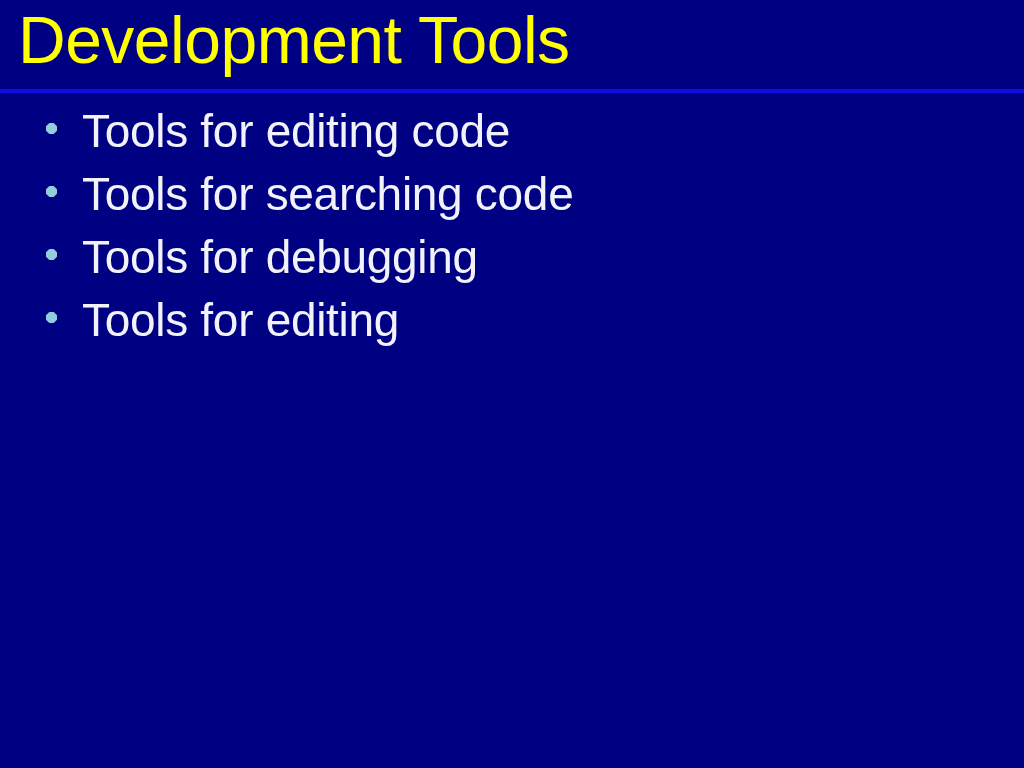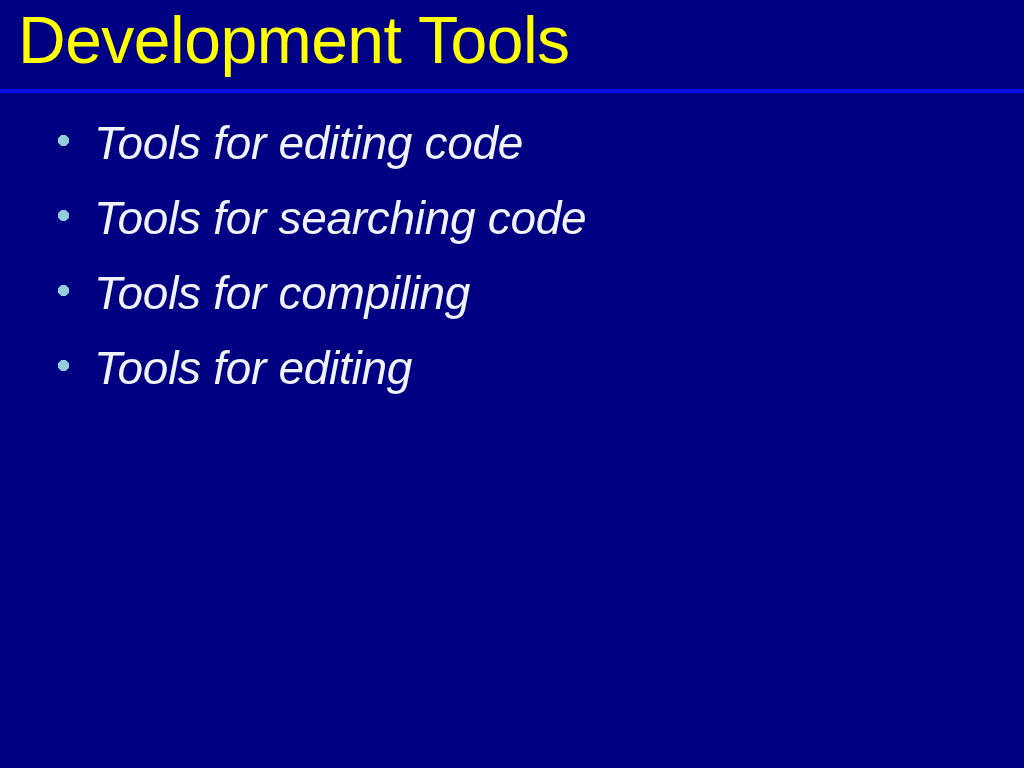--- a/index.html
+++ b/index.html
@@ -65,22 +65,21 @@
     width: 1024px;
     margin: 0;
     padding: 0;
     list-style: none;
   }
 
   .bullet-item {
     position: relative;
     height: 63px;
     padding-left: 82px;
-    margin: 12px;
-    font-style: italic;
+    margin: 0;
   }
 
   .bullet-marker {
     position: absolute;
     left: 46px;
     top: 23px;
     width: 11px;
     height: 11px;
     background: #92CDDC;
     
@@ -122,21 +121,21 @@
     </li>
 
     <li class="bullet-item">
       <span class="bullet-marker"></span>
       <span class="bullet-text">Tools for searching code</span>
     </li>
 
 
     <li class="bullet-item">
       <span class="bullet-marker"></span>
-      <span class="bullet-text">Tools for compiling</span>
+      <span class="bullet-text">Tools for debugging</span>
     </li>
 
     <li class="bullet-item">
       <span class="bullet-marker"></span>
       <span class="bullet-text">Tools for editing</span>
     </li>
 
   </ul>
 
 </div>

